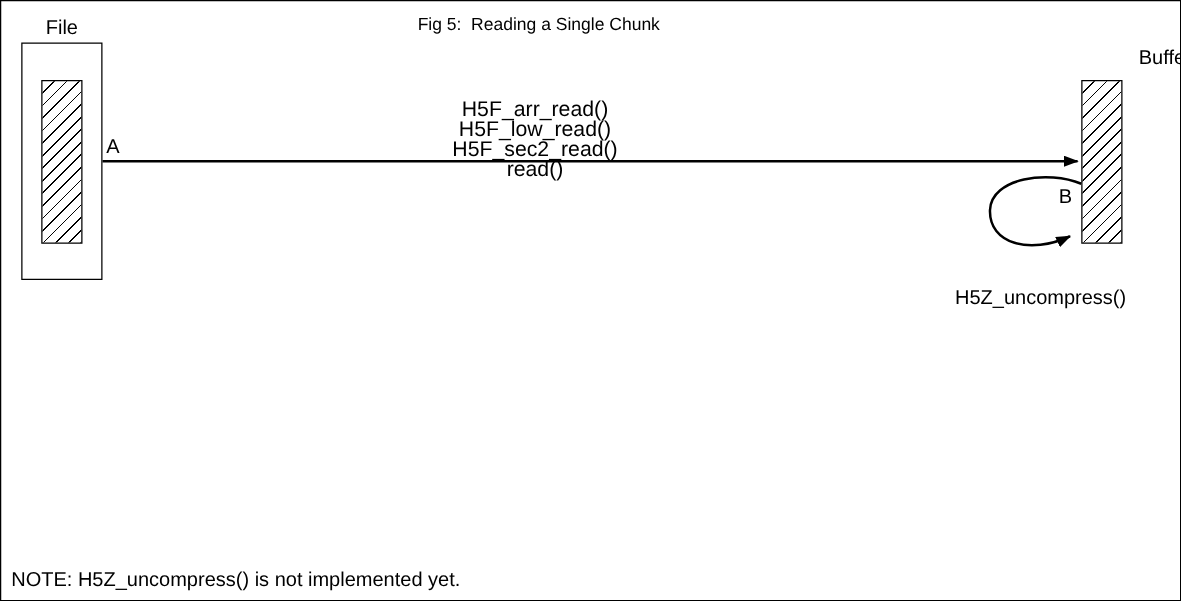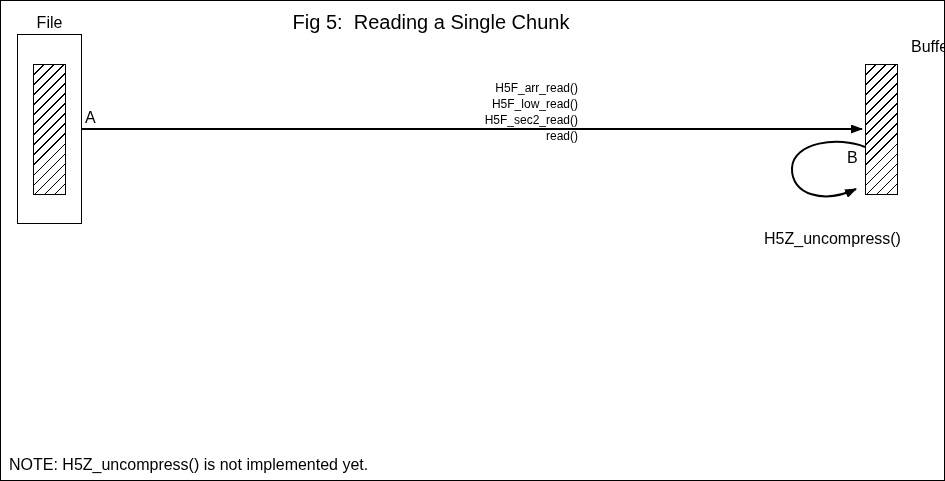--- a/index.html
+++ b/index.html
@@ -14,21 +14,21 @@
     border: 1px solid #000000;
     overflow: hidden;
   }
 
   .abs { position: absolute; }
 
   .title {
     left: 430px;
     top: 10px;
     transform: translateX(-50%);
-    font-size: 20px;
+    font-size: 14px;
     white-space: pre;
     text-align: right;
   }
 
   .label { font-size: 16px; line-height: 14px; }
 
   .box-outline {
     border: 1px solid #000000;
     background: #ffffff;
   }
@@ -51,22 +51,22 @@
   .buffer-label { left: 862px; top: 39px; width: 36px; text-align: left; margin-left: 48px; }
   .buffer-rect { left: 864px; top: 63px; width: 33px; height: 131px; }
 
   .point-a { left: 84px; top: 110px; }
   .point-b { left: 846px; top: 150px; }
 
   .call-stack {
     left: 277px;
     top: 79px;
     width: 300px;
-    text-align: right;
-    font-size: 12px;
+    text-align: center;
+    font-size: 17px;
     line-height: 16px;
   }
 
   .uncompress-label { left: 763px; top: 208px; margin-top: 23px; }
 
   .note { left: 8px; top: 455px; font-size: 16px; }
 
   svg.overlay {
     position: absolute;
     left: 0; top: 0;

